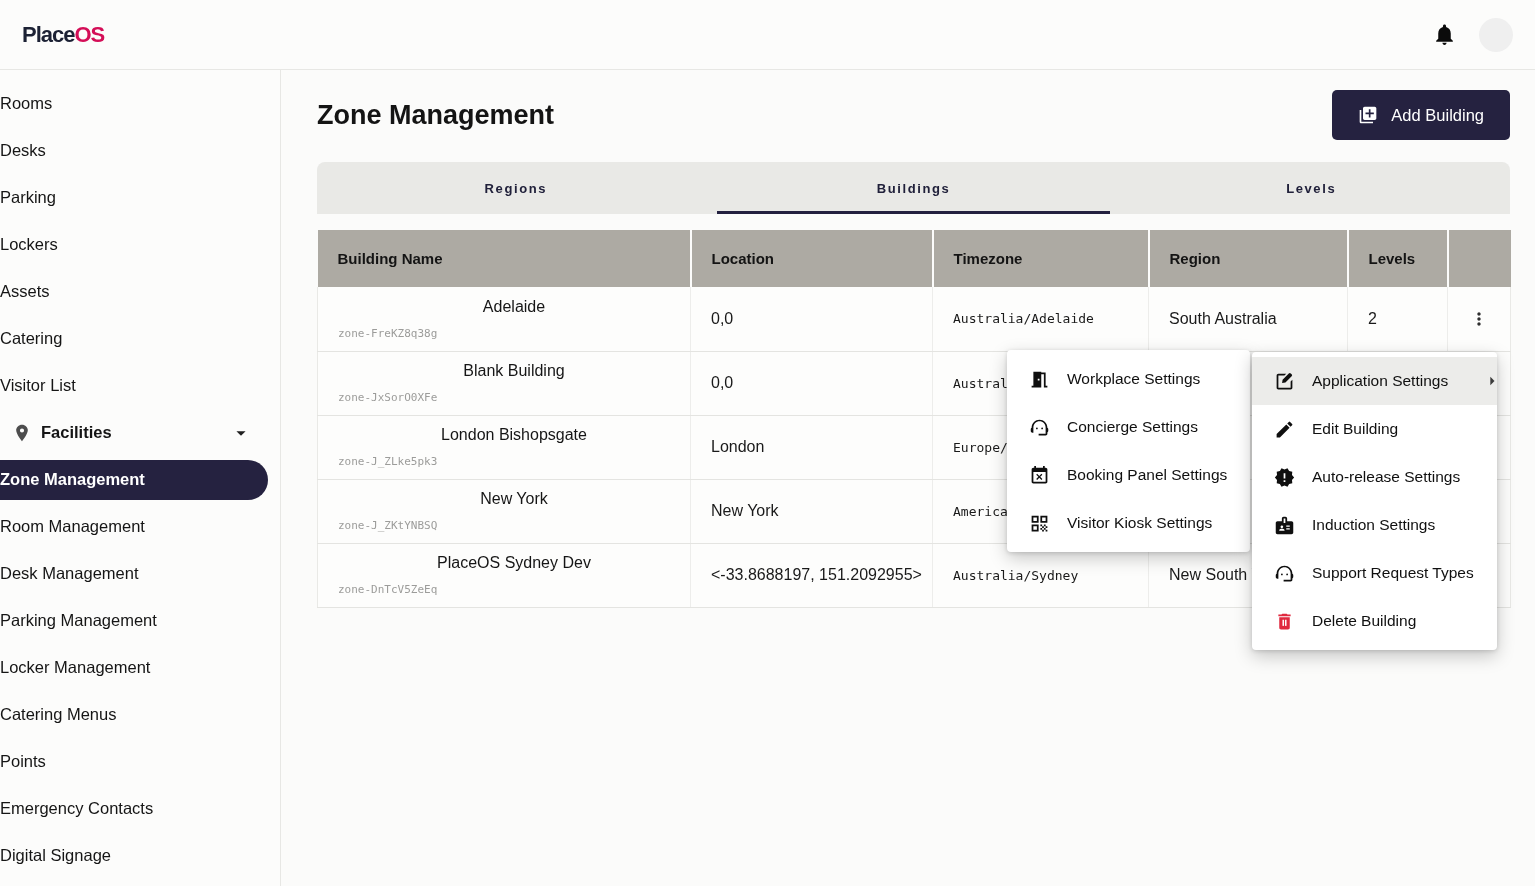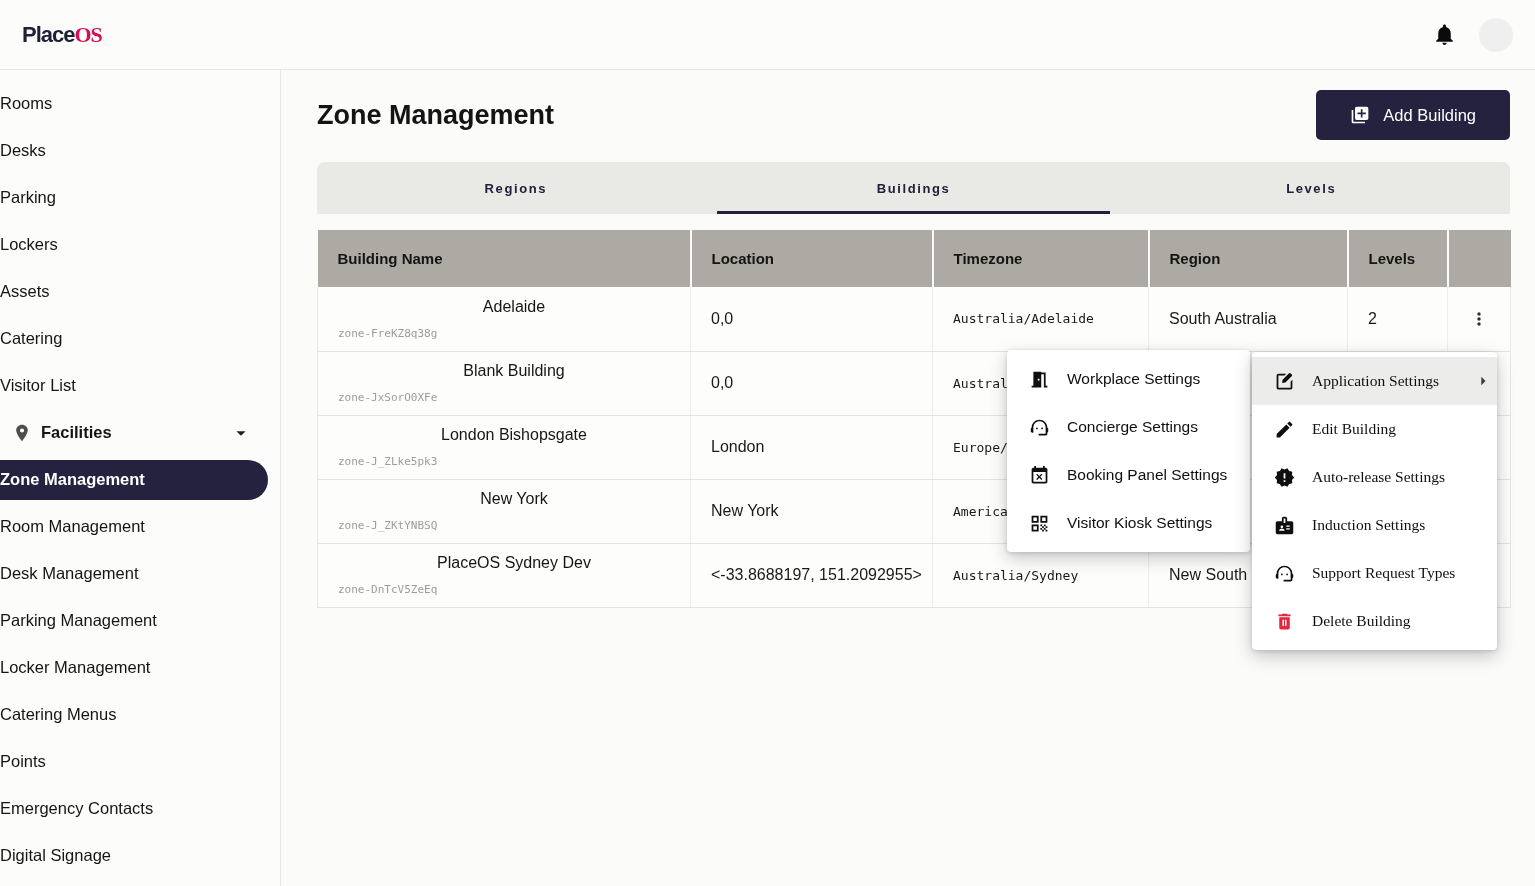--- a/index.html
+++ b/index.html
@@ -14,21 +14,21 @@
   svg { display:block; }
 
   
   .topbar{
     position:absolute; top:0; left:0; right:0; height:70px;
     background:#fcfcfb; border-bottom:1px solid #e7e7e4;
     display:flex; align-items:center; padding:0 22px;
   }
   .logo{ font-size:22px; font-weight:700; letter-spacing:-1px; display:flex; }
   .logo .place{ color:#1c2134; }
-  .logo .os{ color:#d40e57;font-family:Liberation Serif, serif; }
+  .logo .os{ color:#d40e57; }
   .topbar-right{ margin-left:auto; display:flex; align-items:center; gap:22px; }
   .bell-btn{ background:none; border:none; cursor:pointer; padding:0; }
   .avatar{
     width:34px; height:34px; border-radius:50%; border:none; cursor:pointer;
     background:
       radial-gradient(circle at 36% 30%, #d8b58c 0 18%, #9a7a58 34%, #6a5340 52%, #3c productive 0),
       radial-gradient(circle at 36% 30%, #d8b58c 0 18%, #9a7a58 34%, #6b5440 52%, #39302a 78%, #241f1b 100%);
   }
 
   
@@ -49,21 +49,21 @@
     width:268px; height:40px; margin:3.5px 0;
     background:#252240; color:#ffffff; font-weight:700;
     border-radius:0 22px 22px 0;
   }
 
   
   .main{ position:absolute; top:70px; left:281px; right:0; bottom:0; padding:20px 25px 0 36px; }
   .title-row{ display:flex; align-items:center; justify-content:space-between; height:50px; }
   .page-title{ font-size:27px; font-weight:700; color:#141414; }
   .add-btn{
-    height:50px; padding:0 34px; border:none; border-radius:5px; cursor:pointer;
+    height:50px; padding:0 26px; border:none; border-radius:5px; cursor:pointer;
     background:#252240; color:#fff; font-size:16.5px; font-family:inherit;
     display:flex; align-items:center; gap:13px;
   }
 
   
   .tabs{
     margin-top:22px; height:52px; background:#e9e9e6; border-radius:8px 8px 0 0;
     display:flex;
   }
   .tab{
@@ -97,21 +97,21 @@
   .bzone{ font-family:"DejaVu Sans Mono", monospace; font-size:11px; color:#9c9c9a; margin-top:11px; }
   td.c-tz{ font-family:"DejaVu Sans Mono", monospace; font-size:13px; }
   .kebab{ background:none; border:none; cursor:pointer; padding:6px; }
 
   
   .menu{
     position:absolute; background:#ffffff; border-radius:4px; padding:5px 0;
     box-shadow:0 6px 18px rgba(0,0,0,.22), 0 1px 4px rgba(0,0,0,.14);
   }
   .menu1{ left:1007px; top:350px; width:243px; z-index:10; }
-  .menu2{ left:1252px; top:352px; width:245px; z-index:11;font-family:Liberation Serif, serif; }
+  .menu2{ left:1252px; top:352px; width:245px; z-index:11; }
   .menu-item{
     width:100%; height:48px; display:flex; align-items:center; gap:17px;
     padding:0 16px 0 22px; border:none; background:none; cursor:pointer;
     font-family:inherit; font-size:15.5px; color:#101010; text-align:left;
   }
   .menu-item.highlight{ background:#ececea; }
   .menu-item .grow{ flex:1; }
   .mi-label{ white-space:nowrap; }
 </style>
 </head>

